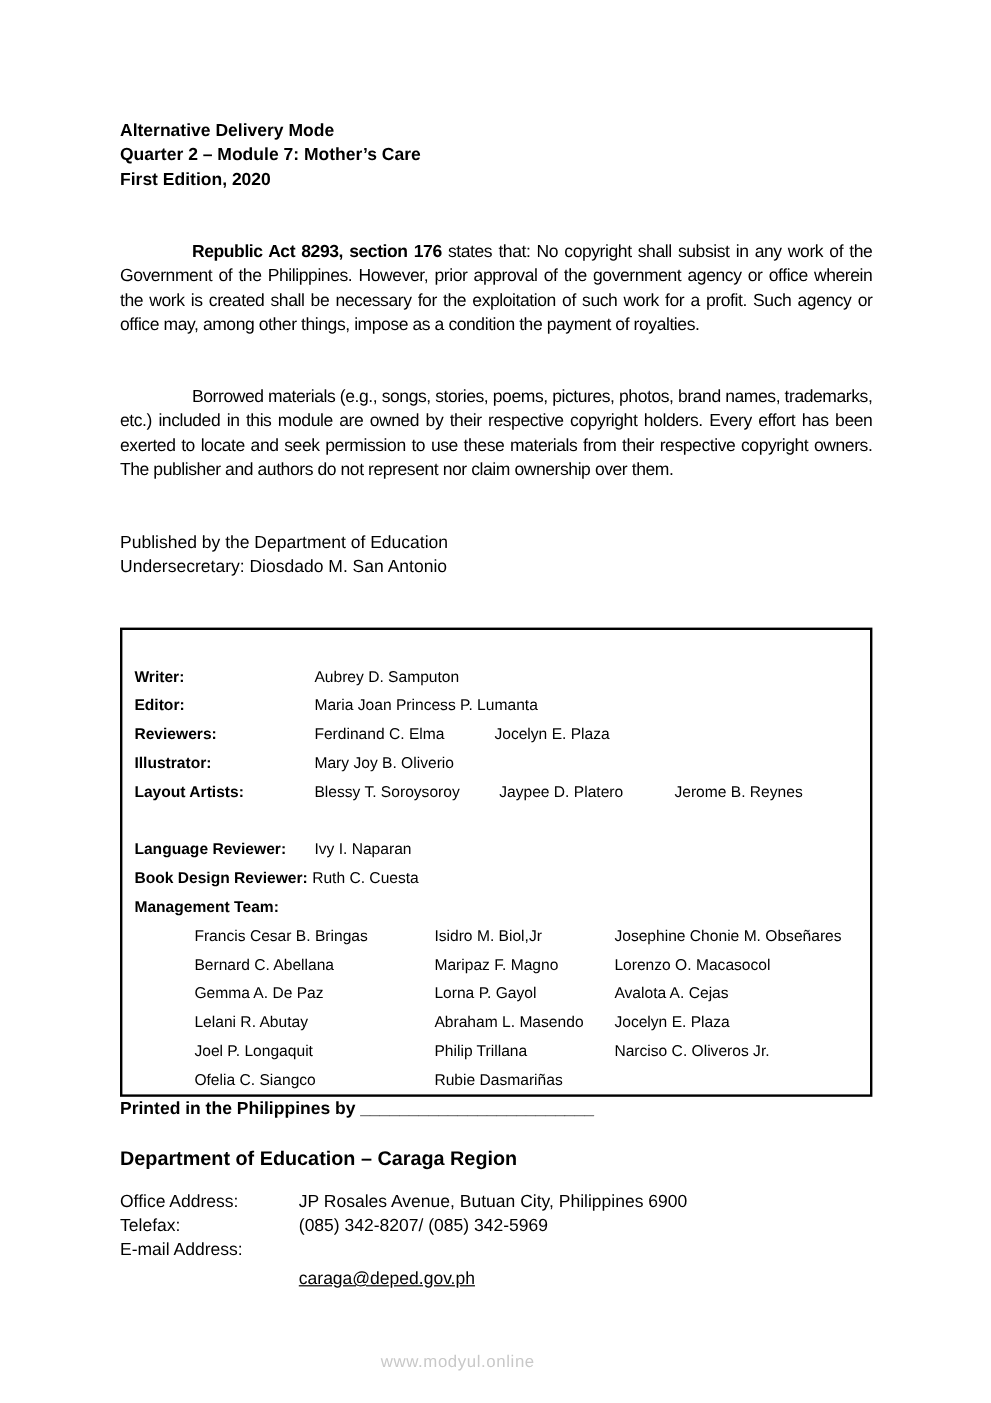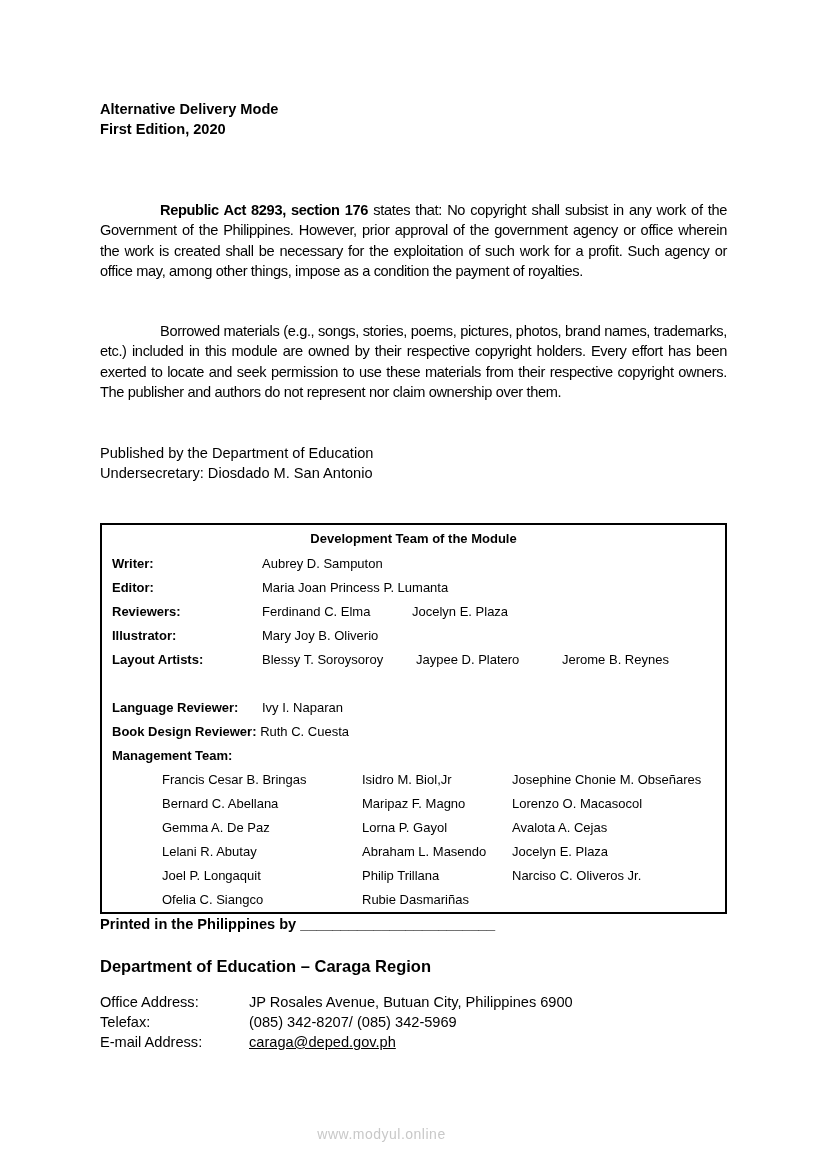--- a/index.html
+++ b/index.html
@@ -19,48 +19,48 @@
   .box { position: absolute; left: 0; top: 523px; width: 623px; height: 387px; border: 2px solid #000; }
   .box-title { position: absolute; left: 0; right: 0; top: 6px; text-align: center; font-weight: bold; font-size: 13px; }
   .row { position: absolute; left: 10px; font-size: 13px; white-space: nowrap; }
   .row .lbl { font-weight: bold; }
   .abs { position: absolute; font-size: 13px; white-space: nowrap; }
   .printed { position: absolute; left: 0; top: 916px; font-weight: bold; font-size: 14.6px; white-space: nowrap; }
   .region { position: absolute; left: 0; top: 957px; font-weight: bold; font-size: 16.5px; white-space: nowrap; }
   .contact { position: absolute; left: 0; font-size: 14.6px; white-space: nowrap; }
   .contact .k { position: absolute; left: 0; }
   .contact .v { position: absolute; left: 149px; }
-  .contact a { color: #000; text-decoration: underline; }
+  .contact a { color: #000; text-decoration: underline; margin-top: 24px; }
   .watermark { position: absolute; left: 0; width: 763px; top: 1126px; text-align: center; font-size: 14px; color: #c8c8c8; letter-spacing: 0.5px; }
 </style>
 </head>
 <body>
 
 <div class="page">
 
   <div class="hdr">
     <div>Alternative Delivery Mode</div>
+    <div>Quarter 2 – Module 7: Mother’s Care</div>
     <div>First Edition, 2020</div>
   </div>
 
   <div class="para" id="p1">
     <span class="cond"><span class="indent"></span><b>Republic Act 8293, section 176</b><span> states that: No copyright shall subsist in any work of the Government of the Philippines. However, prior approval of the government agency or office wherein the work is created shall be necessary for the exploitation of such work for a profit. Such agency or office may, among other things, impose as a condition the payment of royalties.</span></span>
   </div>
 
   <div class="para" id="p2">
     <span class="cond"><span class="indent"></span><span>Borrowed materials (e.g., songs, stories, poems, pictures, photos, brand names, trademarks, etc.) included in this module are owned by their respective copyright holders. Every effort has been exerted to locate and seek permission to use these materials from their respective copyright owners. The publisher and authors do not represent nor claim ownership over them.</span></span>
   </div>
 
   <div class="pub">
     <div>Published by the Department of Education</div>
     <div>Undersecretary: Diosdado M. San Antonio</div>
   </div>
 
   <div class="box">
-    <div class="box-title">Development Team of the Module</div>
 
     <div class="row" style="top:31px">
       <span class="lbl">Writer:</span>
       <span class="abs" style="left:150px;top:0">Aubrey D. Samputon</span>
     </div>
     <div class="row" style="top:55px">
       <span class="lbl">Editor:</span>
       <span class="abs" style="left:150px;top:0">Maria Joan Princess P. Lumanta</span>
     </div>
     <div class="row" style="top:79px">

